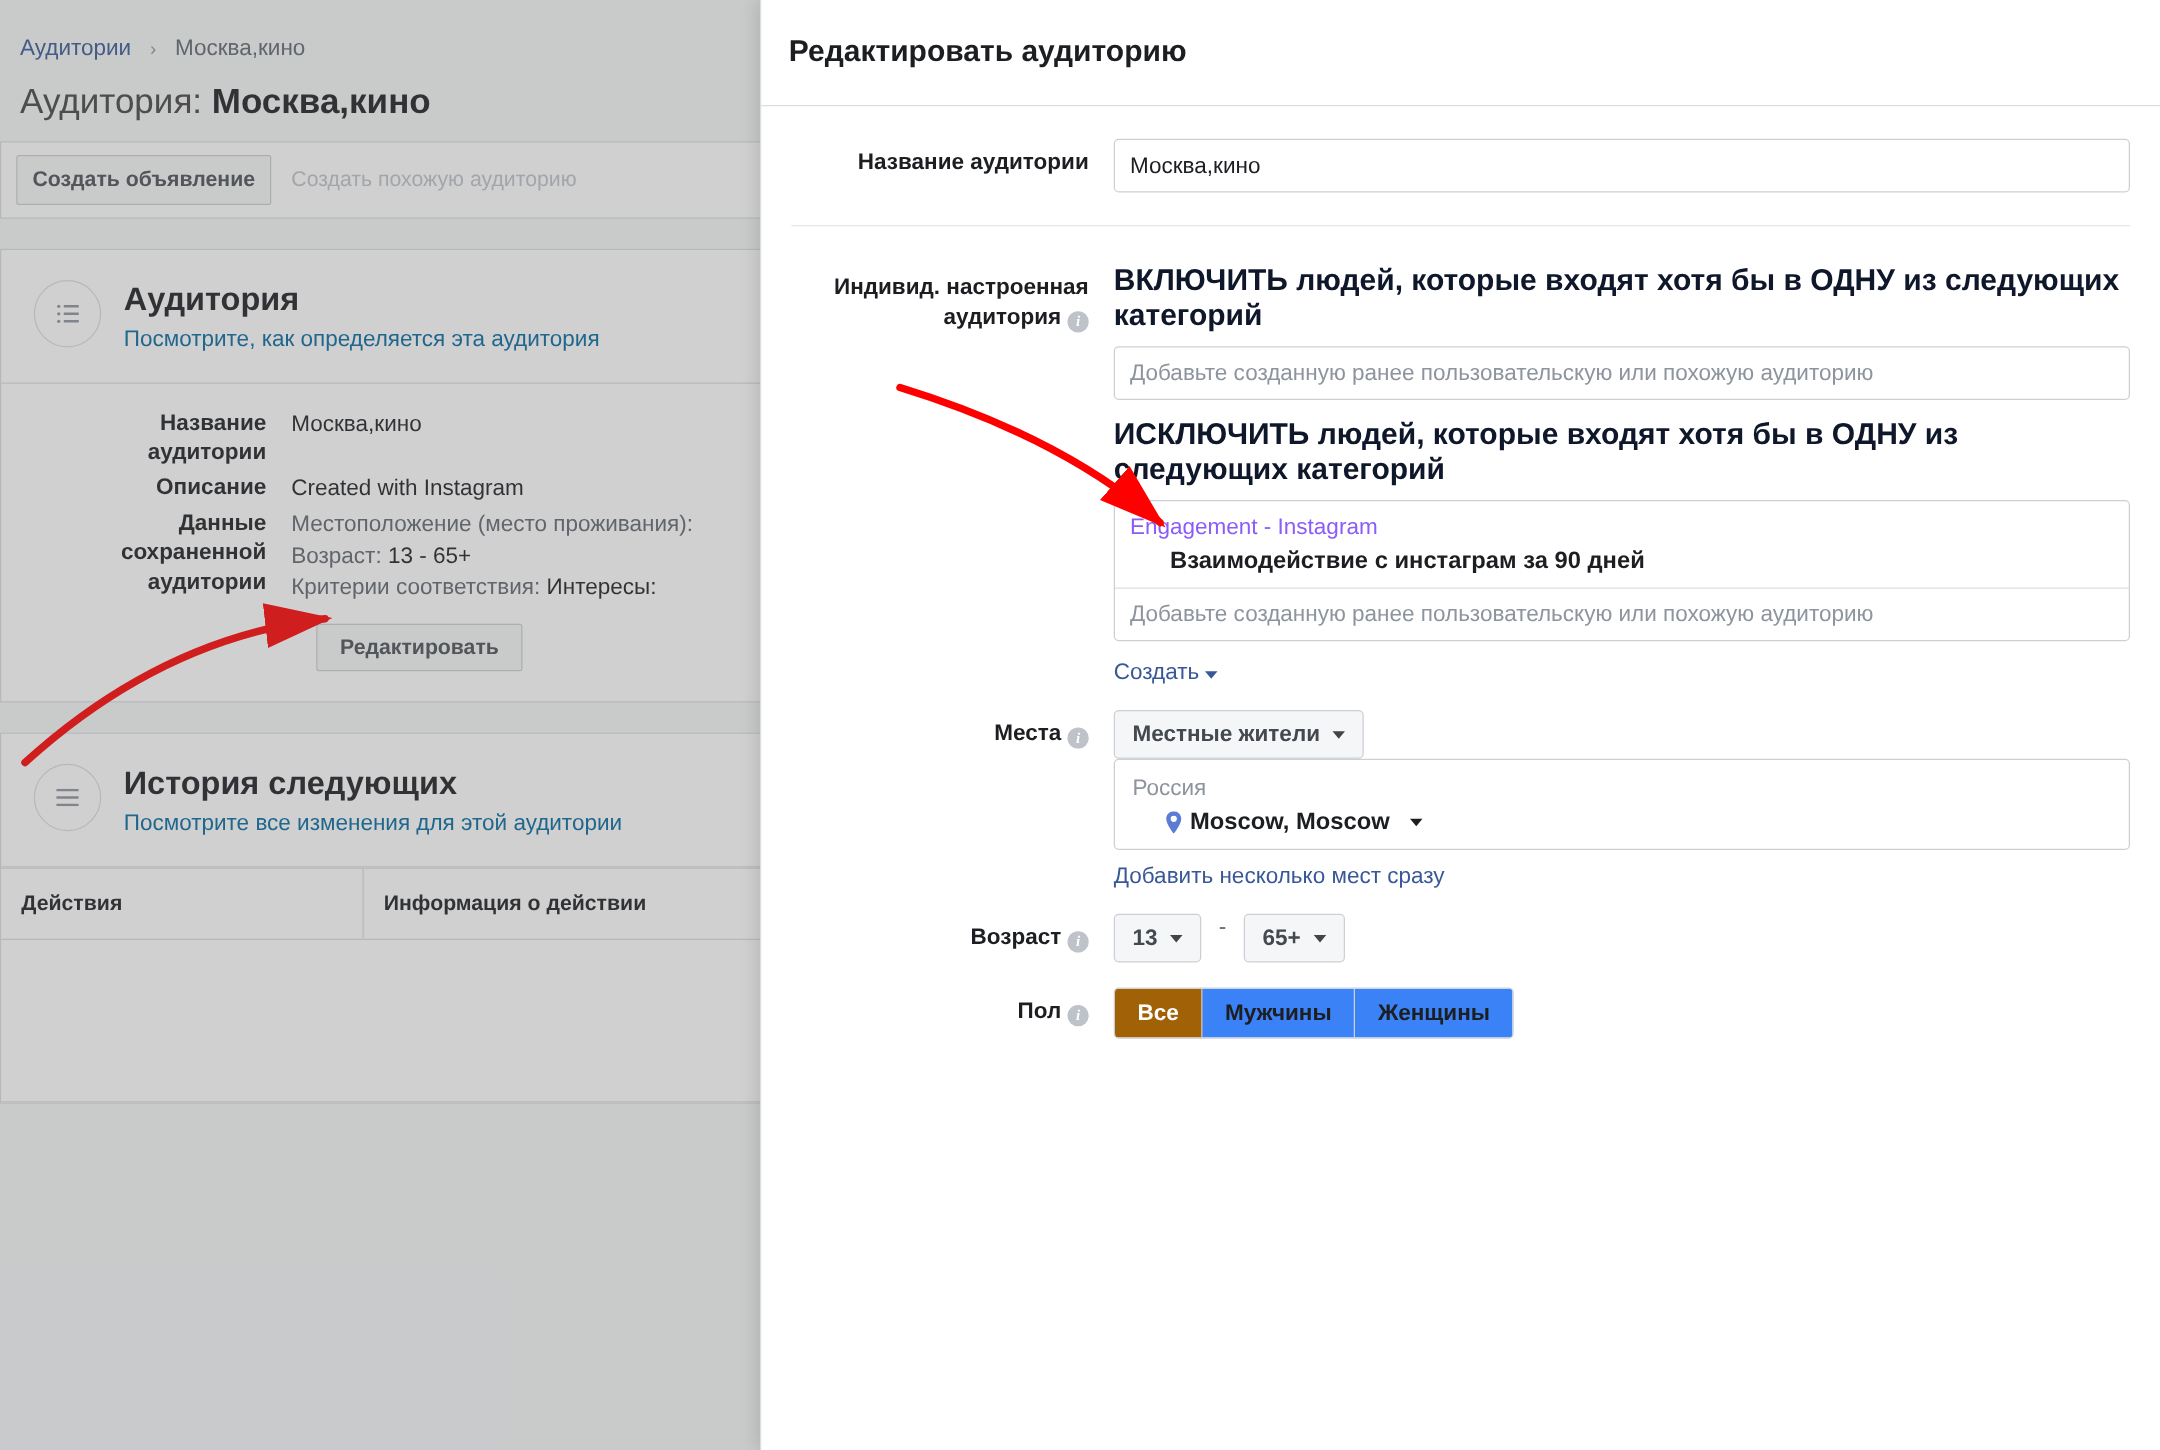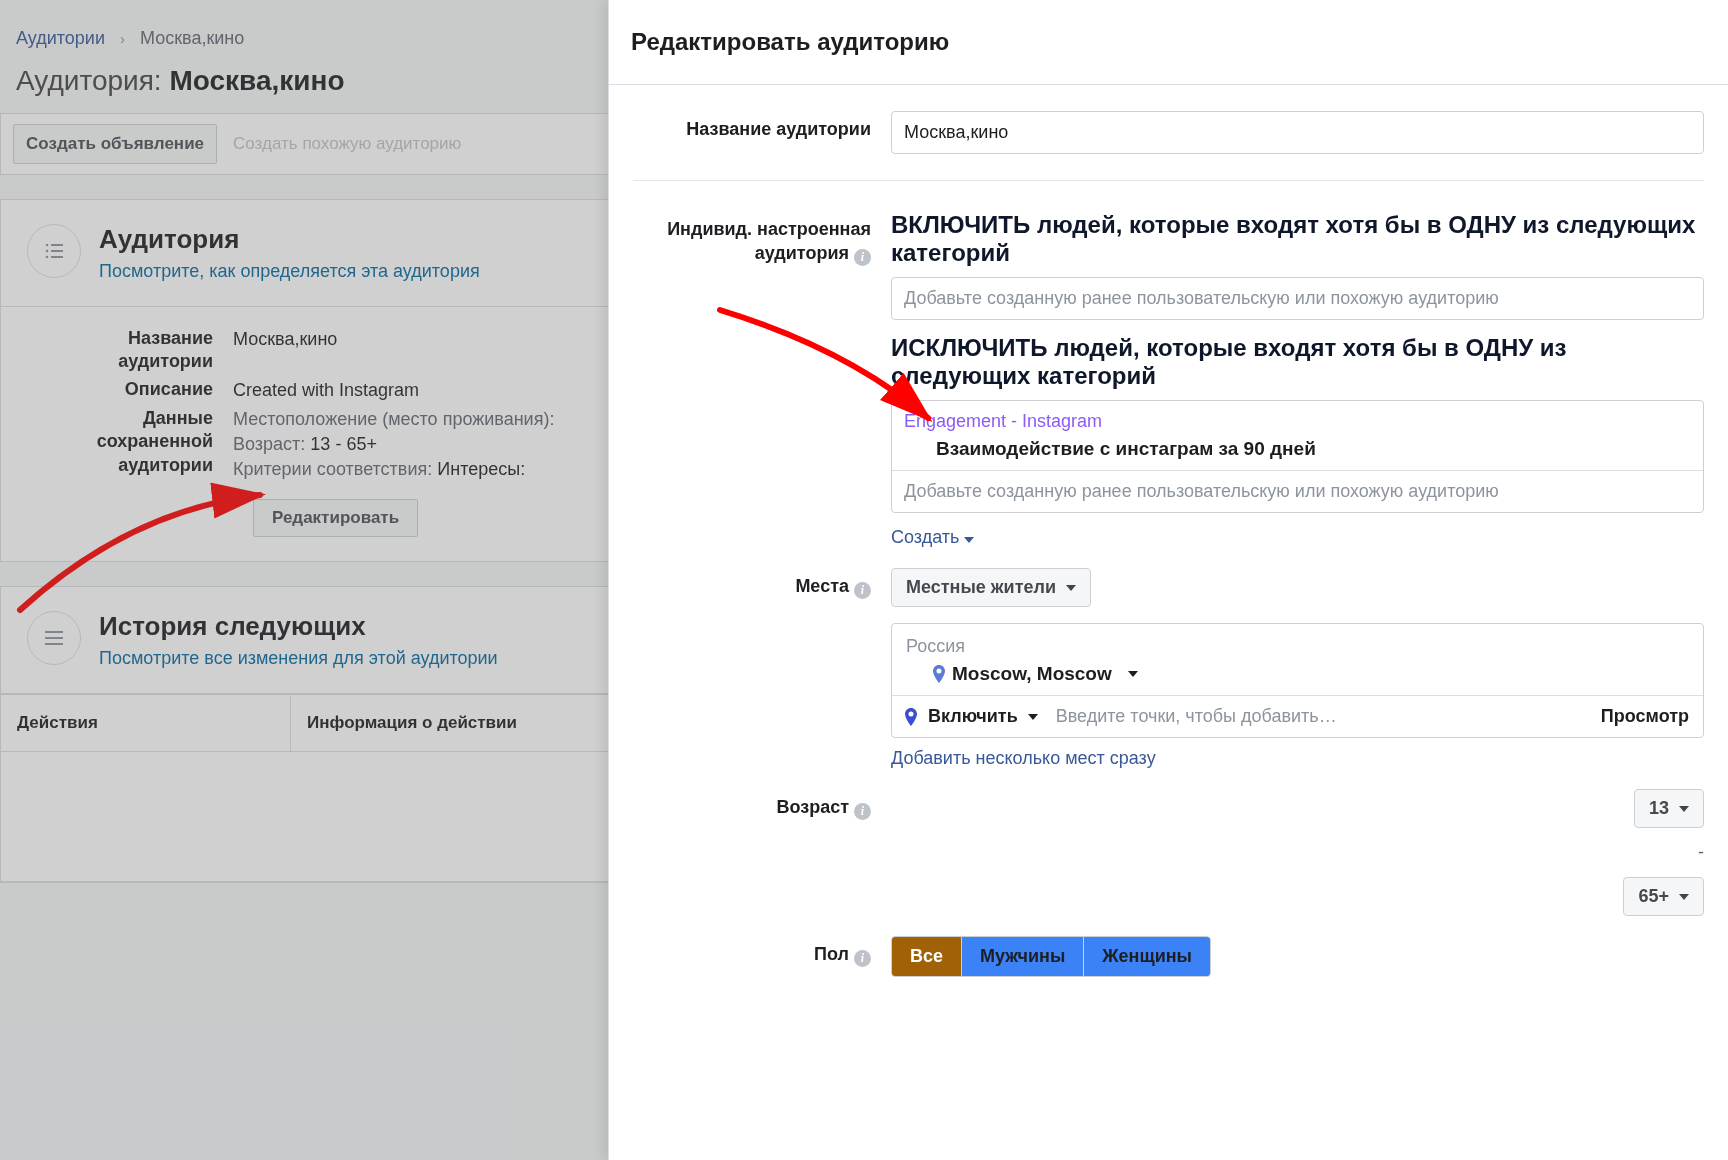--- a/index.html
+++ b/index.html
@@ -279,21 +279,20 @@
       font-size: 18px;
       font-weight: 700;
       color: #444950;
       cursor: pointer;
     }
     .select-pill .caret { font-size: 12px; color: #444; }
 
     .places-box {
       border: 1px solid #ccd0d5;
       border-radius: 4px;
-      margin-top: 16px;
     }
     .places-box .inner { padding: 12px 14px 10px 14px; }
     .places-box .country {
       font-size: 18px; color: #8d949e; margin-bottom: 6px;
     }
     .places-box .city {
       font-size: 19px; font-weight: 700; color: #1c1e21;
       display: flex; align-items: center; gap: 6px;
       padding-left: 26px;
     }
@@ -316,21 +315,21 @@
       outline: none;
     }
     .places-box .searchbar input::placeholder { color: #8d949e; }
     .places-box .searchbar .preview {
       padding: 10px 14px; font-size: 18px; font-weight: 700; color: #1c1e21;
       cursor: pointer;
     }
 
     .sub-link { color: #385898; font-size: 18px; margin-top: 10px; display: inline-block; cursor: pointer; }
 
-    .age-row { display: flex; align-items: flex-end; gap: 14px; flex-direction: column; }
+    .age-row { display: flex; align-items: flex-start; gap: 14px; }
     .age-row .dash { font-size: 18px; color: #606770; }
 
     .seg {
       display: inline-flex;
       border: 1px solid #ccd0d5;
       border-radius: 4px;
       overflow: hidden;
     }
     .seg button {
       background: #3b82f6;
@@ -502,31 +501,20 @@
           <div class="inner">
             <div class="country">Россия</div>
             <div class="city">
               <span class="pin"><svg viewBox="0 0 14 18">
                     <path d="M7 0C3.7 0 1 2.7 1 6c0 4.5 6 12 6 12s6-7.5 6-12c0-3.3-2.7-6-6-6zm0 8.5A2.5 2.5 0 117 3.5a2.5 2.5 0 010 5z" fill="#5b7bd5"></path>
                   </svg></span>
               <span>Moscow, Moscow</span>
               <span class="caret" style="margin-left:10px;"></span>
             </div>
           </div>
-          <div class="searchbar">
-            <div class="left">
-              <span class="pin"><svg viewBox="0 0 14 18">
-                    <path d="M7 0C3.7 0 1 2.7 1 6c0 4.5 6 12 6 12s6-7.5 6-12c0-3.3-2.7-6-6-6zm0 8.5A2.5 2.5 0 117 3.5a2.5 2.5 0 010 5z" fill="#3a4fcf"></path>
-                  </svg></span>
-              <span>Включить</span>
-              <span class="caret"></span>
-            </div>
-            <input type="text" placeholder="Введите точки, чтобы добавить…" style="">
-            <div class="preview">Просмотр</div>
-          </div>
         </div>
 
         <span class="sub-link">Добавить несколько мест сразу</span>
       </div>
     </div>
 
     <div class="form-row">
       <div class="form-label">
         <span>Возраст</span>
         <span class="info-icon">i</span>

